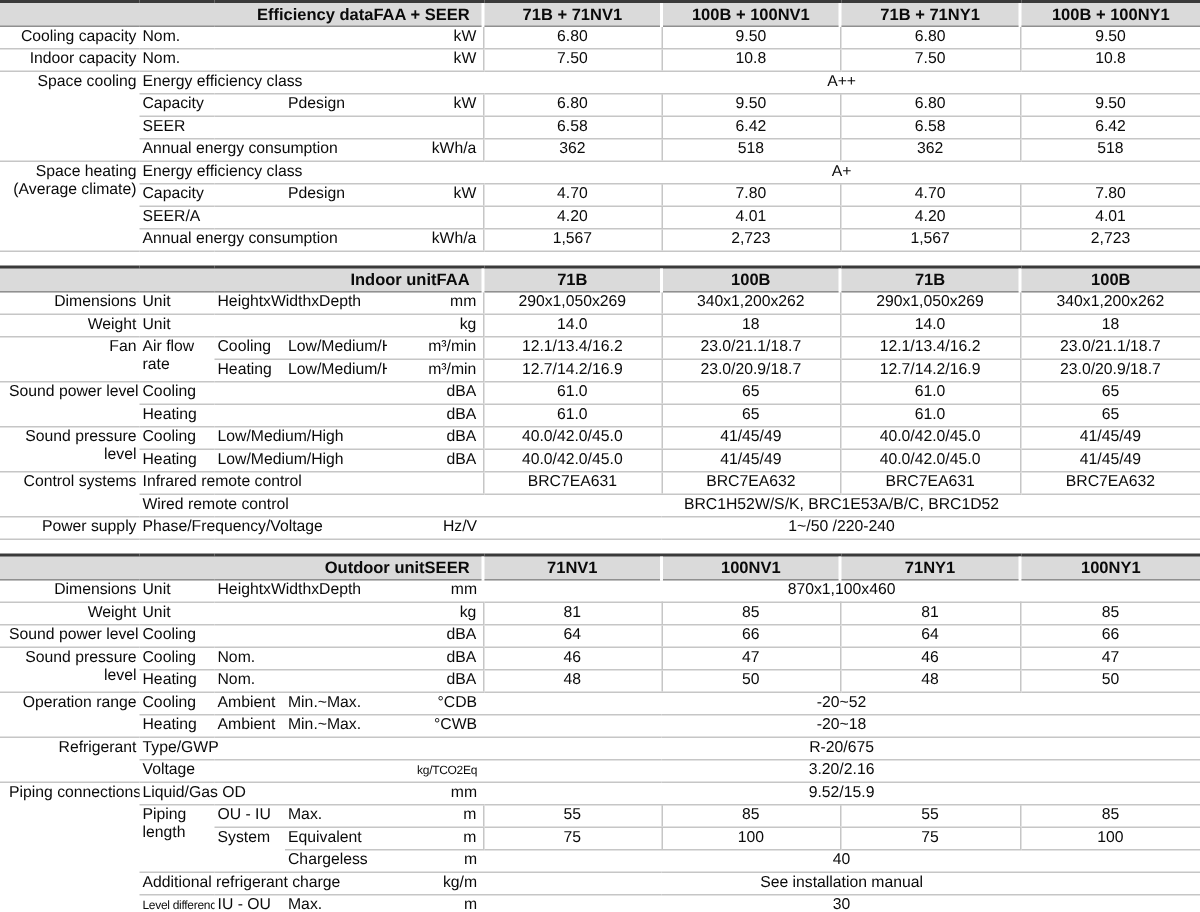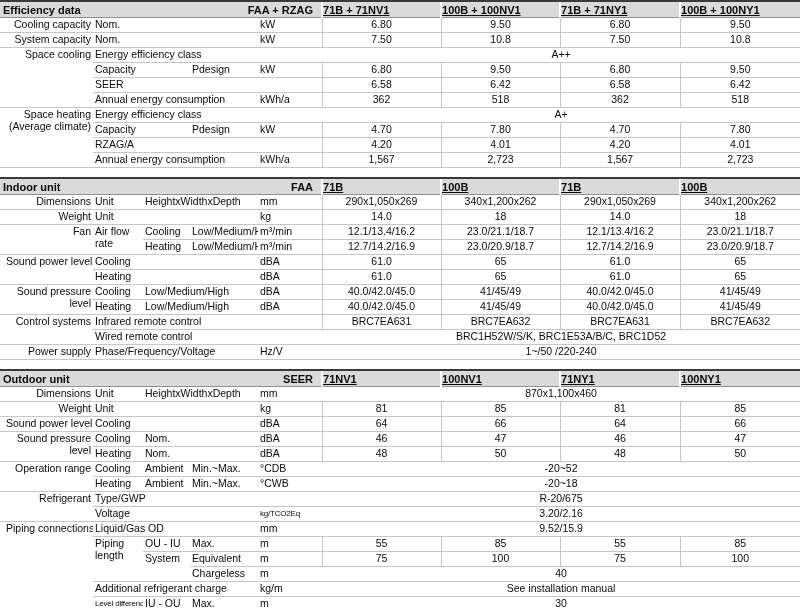--- a/index.html
+++ b/index.html
@@ -5,27 +5,27 @@
   html,body{margin:0;padding:0;background:#fff;}
   body{width:800px;font-family:"Liberation Sans",sans-serif;color:#0a0a0a;-webkit-font-smoothing:antialiased;}
   .sheet{width:800px;}
   table{border-collapse:collapse;table-layout:fixed;width:800px;}
   table + table{margin-top:9px;}
   col.cA{width:93px;} col.cB{width:50px;} col.cC{width:47px;} col.cD{width:68px;} col.cU{width:64px;}
   col.cV1{width:119px;} col.cV2{width:119px;} col.cV3{width:120px;} col.cV4{width:120px;}
   tr.hdr th{background:#dadada;border-top:2px solid #3a3a3a;border-bottom:1px solid #909090;
     height:15px;font-size:11px;font-weight:bold;padding:0;vertical-align:middle;}
   tr.hdr th.hl{text-align:left;}
-  tr.hdr th.hl .flex{display:flex;justify-content:space-between;align-items:center;padding:0 8px 0 3px;}
-  tr.hdr th.model{text-align:left;border-left:2px solid #ffffff;text-decoration:underline;}
+  tr.hdr th.hl .flex{display:flex;justify-content:flex-end;align-items:center;padding:0 8px 0 3px;}
+  tr.hdr th.model{text-align:center;border-left:2px solid #ffffff;}
   td{height:13px;font-size:10.5px;line-height:11.5px;padding:1px 2px 0 2px;
      border-bottom:1px solid #c6c6c6;vertical-align:top;overflow:hidden;}
   td.a{text-align:right;padding-left:6px;}
   td.b,td.c,td.d{text-align:left;}
-  td.u{padding-right:4px;white-space:nowrap;}
+  td.u{text-align:right;padding-right:4px;white-space:nowrap;}
   td.v{text-align:center;border-left:1px solid #c6c6c6;white-space:nowrap;}
   td.vs{text-align:center;white-space:nowrap;}
   td.sm{font-size:8px;letter-spacing:-0.2px;}
   td.nw{white-space:nowrap;}
 </style>
 </head>
 <body>
 
 <div class="sheet">
 
@@ -39,41 +39,41 @@
         <col class="cV1">
         <col class="cV2">
         <col class="cV3">
         <col class="cV4">
       </colgroup>
     <thead>
       <tr class="hdr">
         <th class="hl" colspan="5">
           <div class="flex">
             <span>Efficiency data</span>
-            <span>FAA + RZAG</span>
+            <span>FAA + SEER</span>
           </div>
         </th>
         <th class="model">71B + 71NV1</th>
         <th class="model">100B + 100NV1</th>
         <th class="model">71B + 71NY1</th>
         <th class="model">100B + 100NY1</th>
       </tr>
     </thead>
     <tbody>
         <tr>
           <td class="a nw">Cooling capacity</td>
           <td class="b" colspan="3">Nom.</td>
           <td class="u">kW</td>
           <td class="v">6.80</td>
           <td class="v">9.50</td>
           <td class="v">6.80</td>
           <td class="v">9.50</td>
         </tr>
         <tr>
-          <td class="a nw">System capacity</td>
+          <td class="a nw">Indoor capacity</td>
           <td class="b" colspan="3">Nom.</td>
           <td class="u">kW</td>
           <td class="v">7.50</td>
           <td class="v">10.8</td>
           <td class="v">7.50</td>
           <td class="v">10.8</td>
         </tr>
         <tr>
           <td class="a" rowspan="4">Space cooling</td>
           <td class="b nw" colspan="4">Energy efficiency class</td>
@@ -111,21 +111,21 @@
         <tr>
           <td class="b" colspan="2">Capacity</td>
           <td class="d">Pdesign</td>
           <td class="u">kW</td>
           <td class="v">4.70</td>
           <td class="v">7.80</td>
           <td class="v">4.70</td>
           <td class="v">7.80</td>
         </tr>
         <tr>
-          <td class="b" colspan="4">RZAG/A</td>
+          <td class="b" colspan="4">SEER/A</td>
           <td class="v">4.20</td>
           <td class="v">4.01</td>
           <td class="v">4.20</td>
           <td class="v">4.01</td>
         </tr>
         <tr>
           <td class="b nw" colspan="3">Annual energy consumption</td>
           <td class="u">kWh/a</td>
           <td class="v">1,567</td>
           <td class="v">2,723</td>

